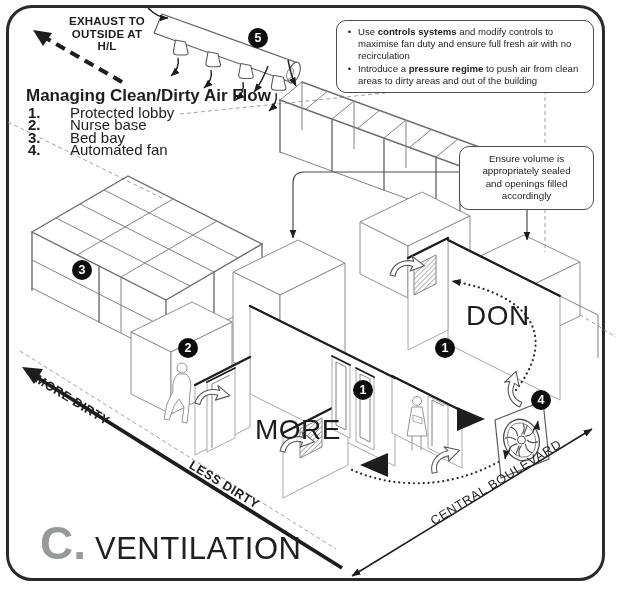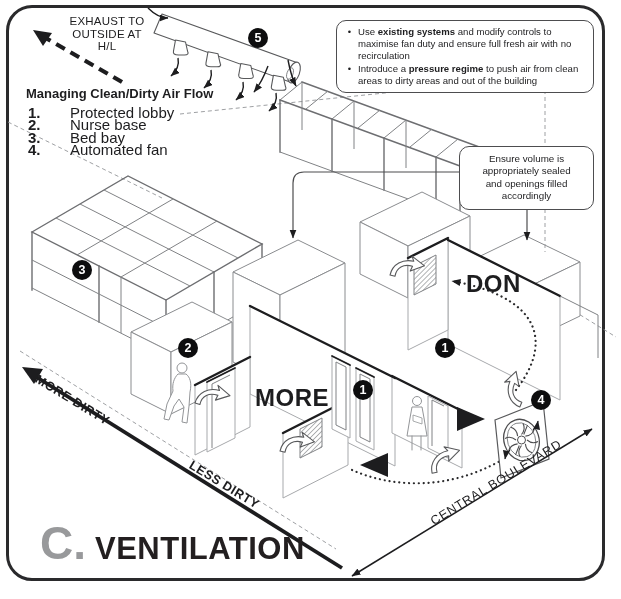--- a/index.html
+++ b/index.html
@@ -1,45 +1,45 @@
 <!DOCTYPE html>
 <html><head>
 <meta charset="utf-8">
 <style>
   html,body{margin:0;padding:0;background:#fff;}
   body{width:621px;height:599px;position:relative;font-family:"Liberation Sans",sans-serif;color:#1d1d1f;overflow:hidden;}
   .abs{position:absolute;}
   .frame{left:6px;top:5px;width:593px;height:570px;border:3.5px solid #2a2a2c;border-radius:26px;}
   svg.art{left:0;top:0;width:621px;height:599px;}
 
-  .exhaust{left:52px;top:15px;width:110px;text-align:center;font-weight:normal;font-size:11.5px;line-height:12.6px;letter-spacing:.2px;}
-  .legend-head{left:26px;top:86px;font-weight:bold;font-size:13px;text-align:right;}
+  .exhaust{left:52px;top:15px;width:110px;text-align:center;font-weight:bold;font-size:11.5px;line-height:12.6px;letter-spacing:.2px;}
+  .legend-head{left:26px;top:86px;font-weight:bold;font-size:17px;text-align:right;}
   .legend{left:28px;top:107px;font-size:15px;line-height:12.4px;}
   .legend .row{white-space:nowrap;}
   .legend .num{display:inline-block;width:42px;font-weight:bold;}
 
   .callout{border:1.5px solid #4d4d4f;border-radius:10px;background:#fff;box-sizing:border-box;}
   .callout-top{left:336px;top:20px;width:258px;padding:5px 7px 5px 4px;font-size:9.6px;line-height:12.2px;}
   .callout-top .brow{display:flex;}
   .callout-top .bullet{width:17px;text-align:center;flex:none;}
   .callout-top b{font-weight:bold;}
   .callout-seal{left:459px;top:146px;width:135px;padding:6px 16px;font-size:9.8px;line-height:12.4px;text-align:center;}
 
-  .roomlabel{font-weight:bold;font-size:24px;letter-spacing:.5px;}
+  .roomlabel{font-weight:normal;font-size:28px;letter-spacing:.5px;margin-top:30px;}
   .don{left:466px;top:270px;}
   .doff{left:255px;top:384px;}
 
   .axislabel{font-weight:bold;font-size:12.5px;letter-spacing:.6px;transform-origin:0 0;white-space:nowrap;}
   .more-dirty{left:40px;top:372px;transform:rotate(31.5deg);}
   .less-dirty{left:194px;top:458px;transform:rotate(31.5deg);}
   .boulevard{left:428px;top:516px;transform-origin:0 0;transform:rotate(-31.5deg);font-size:12.5px;letter-spacing:.8px;white-space:nowrap;}
 
   .title{left:40px;top:520px;white-space:nowrap;}
   .title .pfx{font-weight:bold;font-size:46px;line-height:1;color:#98999b;}
-  .title .main{font-weight:bold;font-size:31px;color:#231f20;margin-left:9px;letter-spacing:.5px;}
+  .title .main{font-weight:normal;font-size:31px;color:#231f20;margin-left:9px;letter-spacing:.5px;}
 
   .badge{width:20px;height:20px;border-radius:50%;background:#0d0d0e;color:#fff;font-weight:bold;font-size:12.5px;line-height:20px;text-align:center;}
   
   .thinln{stroke:#a7a9ac;stroke-width:1;fill:#fff;}
   .boxln{stroke:#8a8c8f;stroke-width:1;fill:#fff;}
   .frameln{stroke:#6d6e71;stroke-width:1.4;fill:none;stroke-linecap:square;}
   .frameln2{stroke:#808285;stroke-width:1;fill:none;}
   .darke{stroke:#1d1d1f;stroke-width:2.4;fill:none;stroke-linecap:round;}
   .darke2{stroke:#1d1d1f;stroke-width:1.8;fill:none;stroke-linecap:round;}
   .dashln{stroke:#939598;stroke-width:.9;fill:none;stroke-dasharray:4 3;}
@@ -247,21 +247,21 @@
 <div class="abs legend">
   <div class="row"><span class="num">1.</span><span>Protected lobby</span></div>
   <div class="row"><span class="num">2.</span><span>Nurse base</span></div>
   <div class="row"><span class="num">3.</span><span>Bed bay</span></div>
   <div class="row"><span class="num">4.</span><span>Automated fan</span></div>
 </div>
 
 <div class="abs callout callout-top">
   <div class="brow">
     <span class="bullet">•</span>
-    <span><span>Use </span><b>existing systems</b><span> and modify controls to maximise fan duty and ensure full fresh air with no recirculation</span></span>
+    <span><span>Use </span><b>controls systems</b><span> and modify controls to maximise fan duty and ensure full fresh air with no recirculation</span></span>
   </div>
   <div class="brow">
     <span class="bullet">•</span>
     <span><span>Introduce a </span><b>pressure regime</b><span> to push air from clean areas to dirty areas and out of the building</span></span>
   </div>
 </div>
 
 <div class="abs callout callout-seal">Ensure volume is appropriately sealed and openings filled accordingly</div>
 
 <div class="abs roomlabel don">DON</div>

